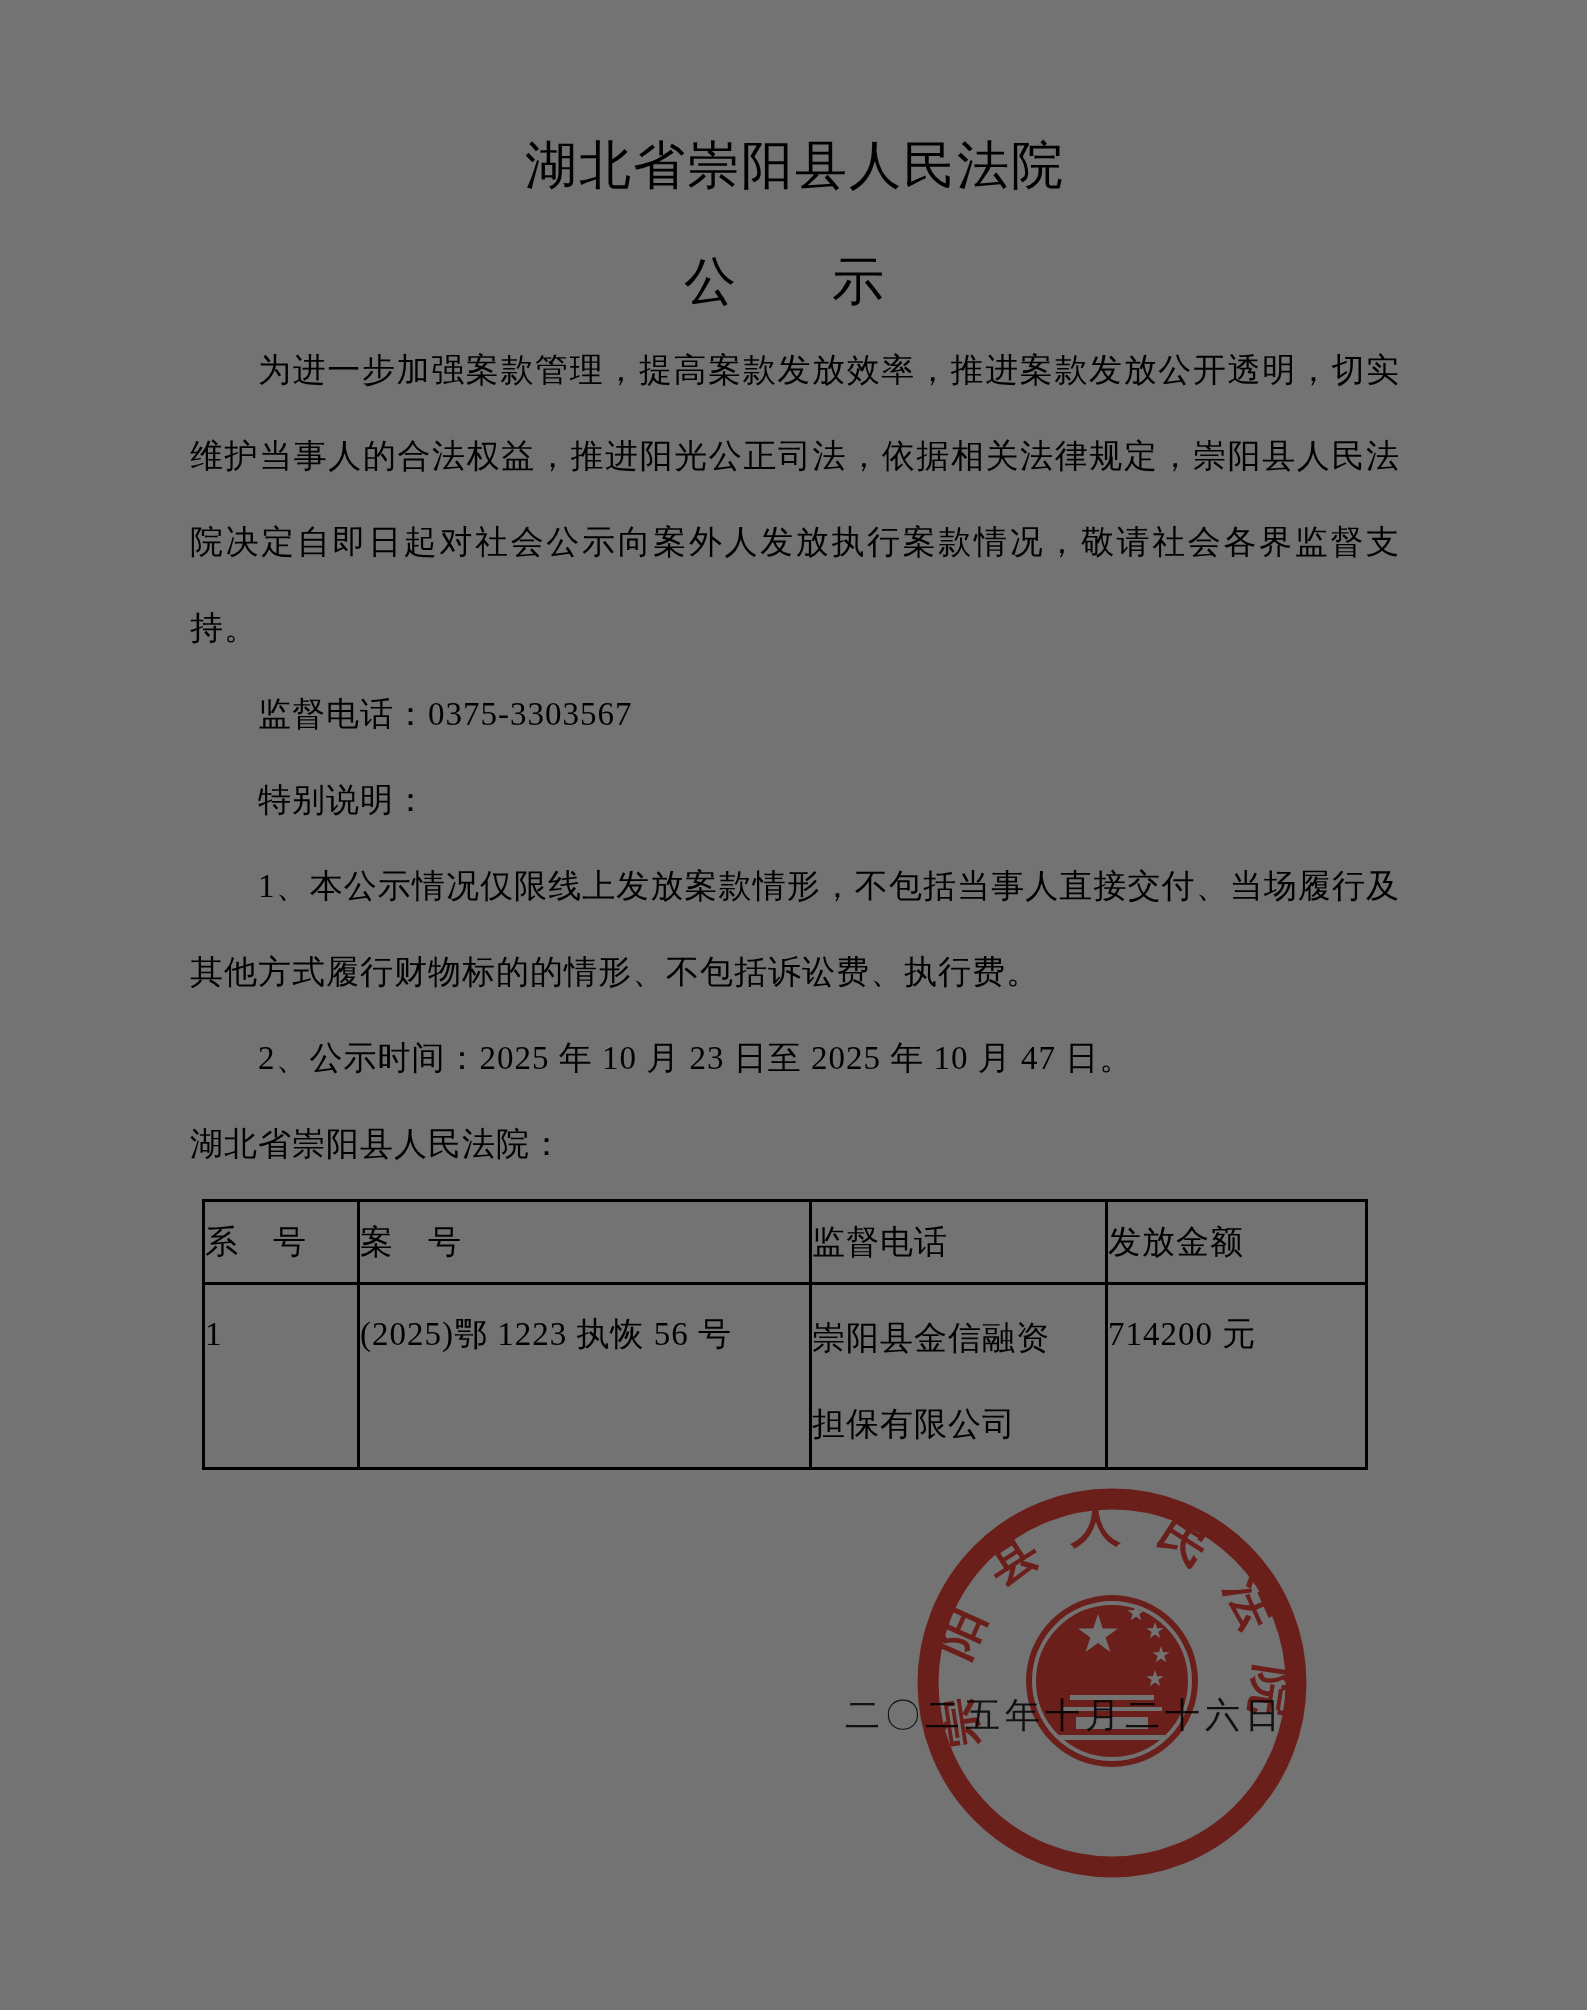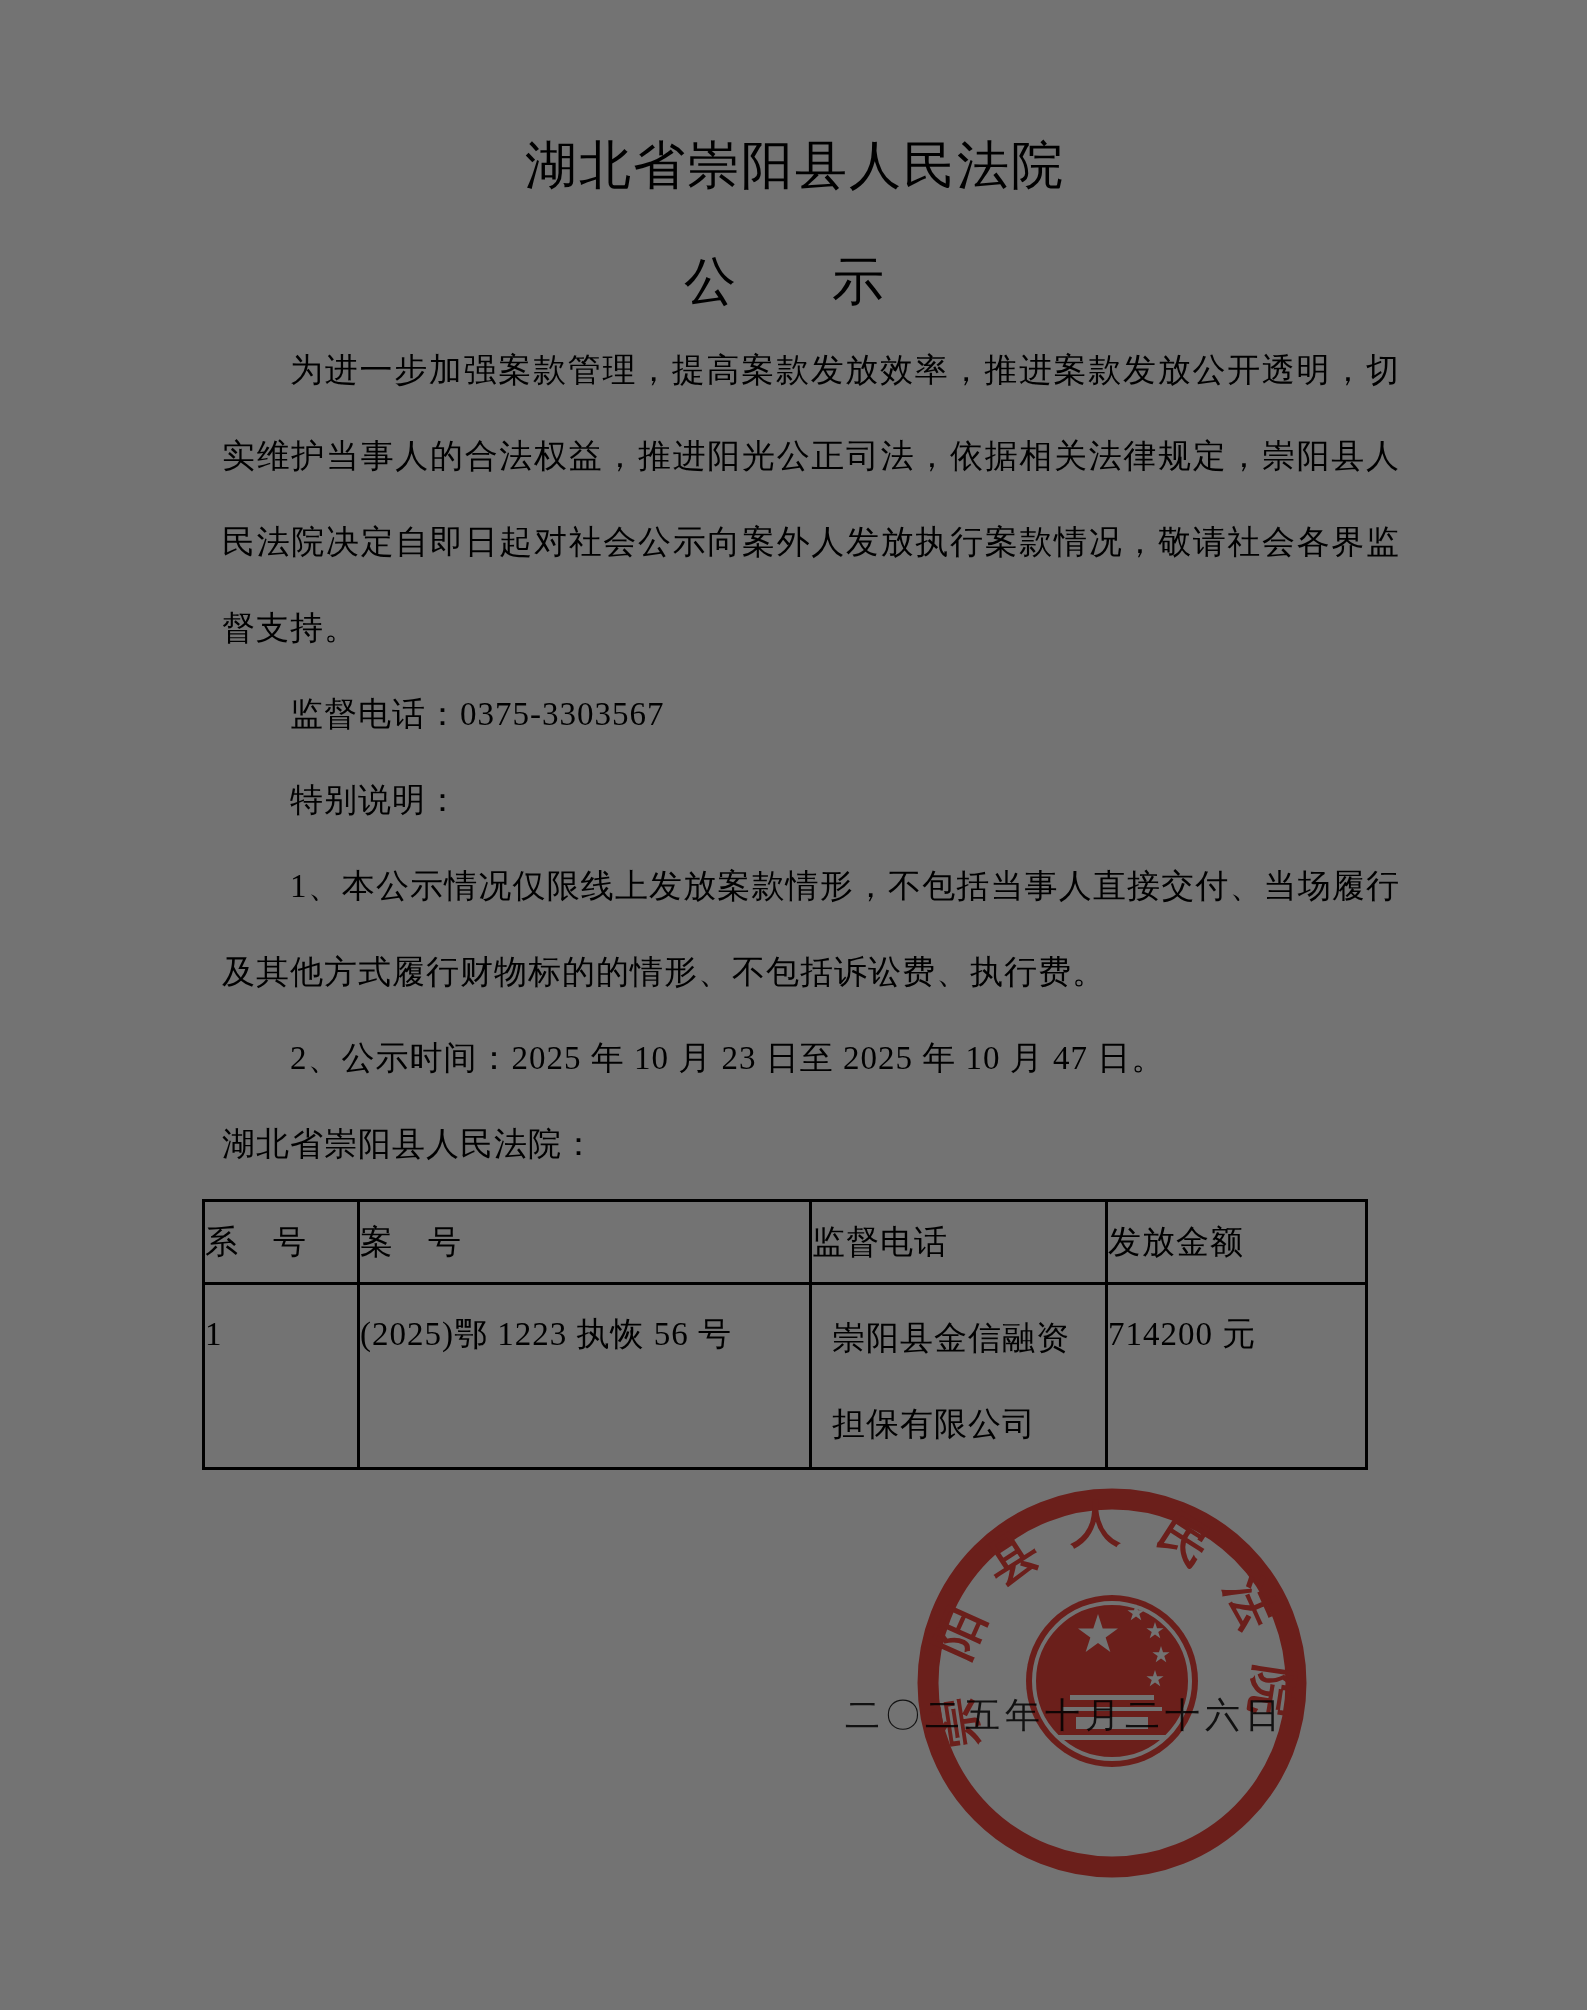--- a/index.html
+++ b/index.html
@@ -12,37 +12,37 @@
     padding:95px 187px 0 190px;background:#737373;
   }
   .title{
     margin-top:38px;font-size:52px;line-height:66px;text-align:center;
     font-weight:500;letter-spacing:2px;
   }
   .subtitle{
     margin-top:50px;font-size:52px;line-height:66px;text-align:center;
     font-weight:500;letter-spacing:22px;
   }
-  .body-text{margin-top:12px;margin-left:32px;}
+  .body-text{margin-top:12px;}
   .para{
     margin:0;font-size:33px;line-height:86px;text-align:justify;
     letter-spacing:1px;
   }
   .indent{text-indent:68px;}
   table.announce-table{
     border-collapse:collapse;table-layout:fixed;
     width:1163px;margin-left:12px;margin-top:12px;
   }
   .announce-table th,.announce-table td{
     border:3px solid #000;padding:0;text-align:left;
     font-size:33px;font-weight:normal;letter-spacing:1px;
   }
   .announce-table .head-row th{height:80px;line-height:80px;vertical-align:middle;}
   .announce-table .data-row td{height:170px;vertical-align:top;padding-top:10px;line-height:78px;}
-  .announce-table .name-cell div{line-height:86px;padding-left:20px;}
+  .announce-table .name-cell div{line-height:86px;}
   .date-line{
     position:absolute;left:845px;top:1692px;
     font-size:35px;letter-spacing:5px;color:#111;white-space:nowrap;
   }
   .stamp{
     position:absolute;left:912px;top:1483px;width:400px;height:400px;
     pointer-events:none;
   }
   .stamp svg{mix-blend-mode:multiply;opacity:0.92;}
 </style>

